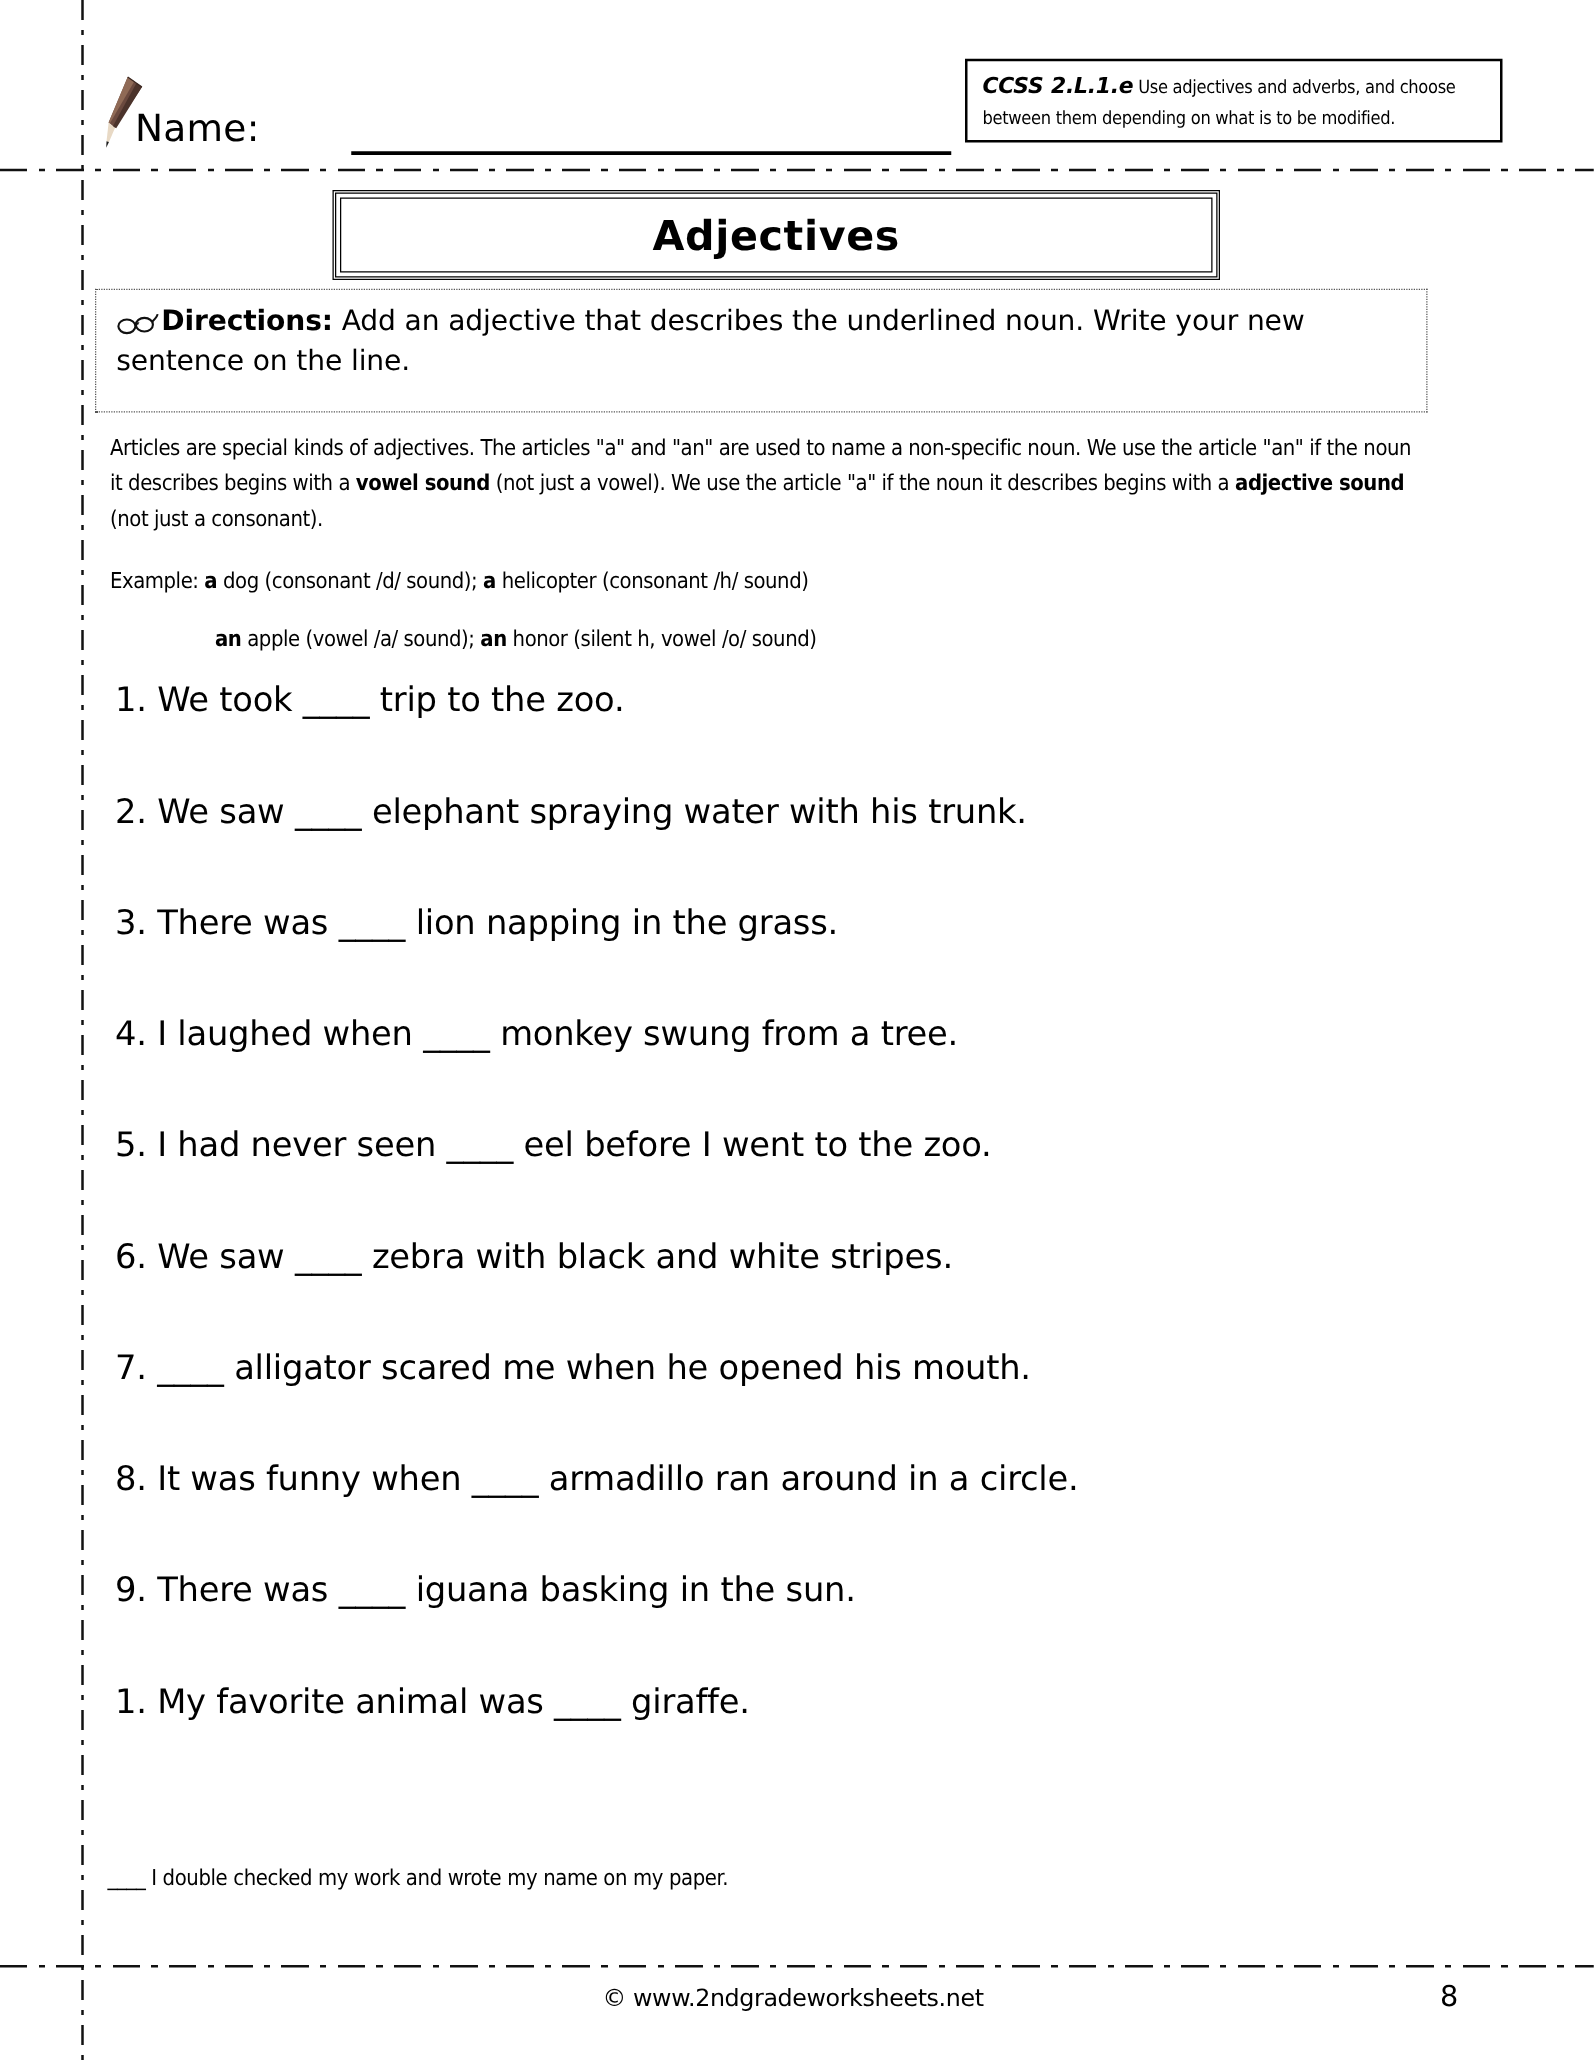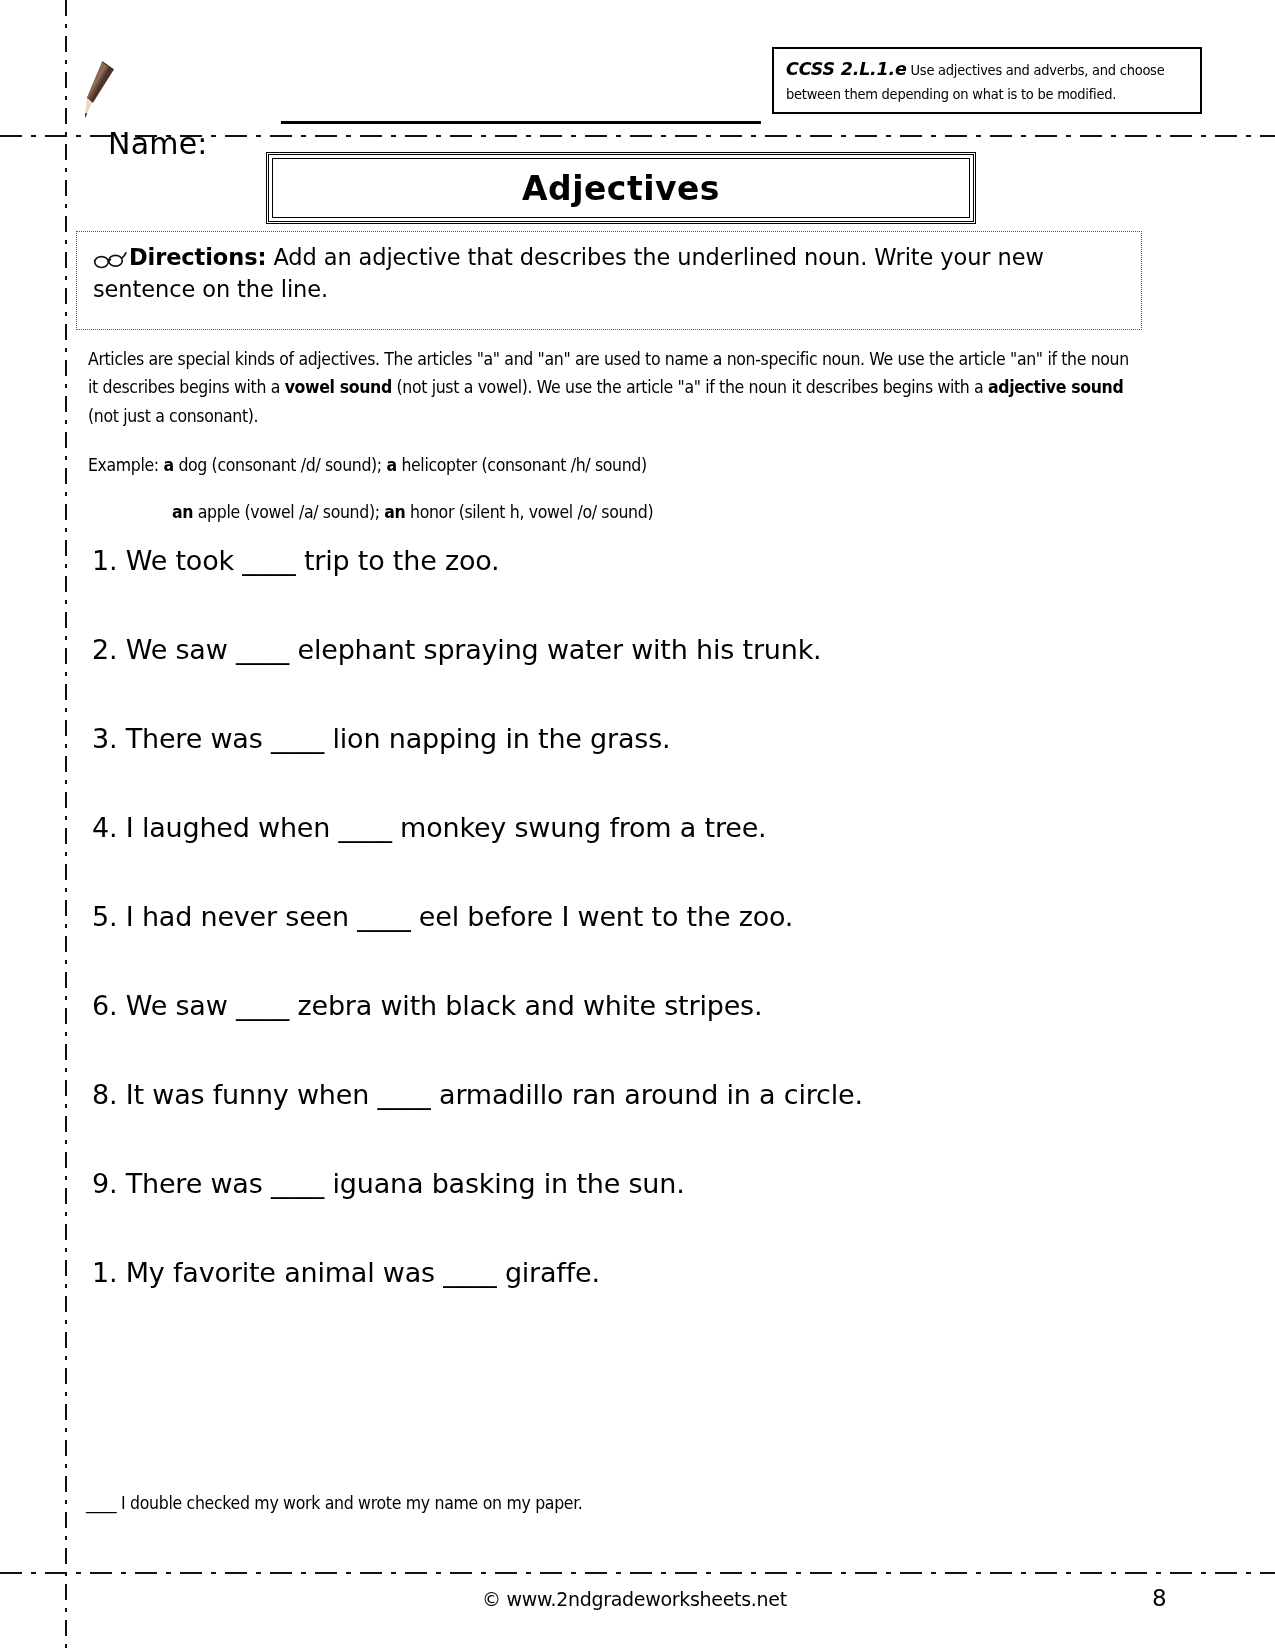--- a/index.html
+++ b/index.html
@@ -76,21 +76,20 @@
     height: 66px;
   }
   .name-label {
     position: absolute;
     left: 30px;
     top: 28px;
     font-family: "DejaVu Sans", sans-serif;
     font-size: 30px;
     letter-spacing: .2px;
     white-space: nowrap;
-    margin-top: 40px;
   }
   .name-line {
     position: absolute;
     left: 203px;
     top: 63px;
     width: 480px;
     height: 3px;
     background: #000;
   }
 
@@ -305,20 +304,21 @@
 
   <div class="example-2"><b>an</b><span> apple (vowel /a/ sound); </span><b>an</b><span> honor (silent h, vowel /o/ sound)</span></div>
 
   <div class="questions">
     <div class="q-item">1.  We took ____ trip to the zoo.</div>
     <div class="q-item">2. We saw ____ elephant spraying water with his trunk.</div>
     <div class="q-item">3. There was ____ lion napping in the grass.</div>
     <div class="q-item">4.  I laughed when ____ monkey swung from a tree.</div>
     <div class="q-item">5. I had never seen ____ eel before I went to the zoo.</div>
     <div class="q-item">6. We saw ____ zebra with black and white stripes.</div>
+    <div class="q-item">7. ____ alligator scared me when he opened his mouth.</div>
     <div class="q-item">8. It was funny when ____ armadillo ran around in a circle.</div>
     <div class="q-item">9.  There was ____ iguana basking in the sun.</div>
     <div class="q-item">1.  My favorite animal was ____ giraffe.</div>
   </div>
 
   <div class="checklist">____ I double checked my work and wrote my name on my  paper.</div>
 
   <div class="footer-credit">© www.2ndgradeworksheets.net</div>
   <div class="footer-page">8</div>
 

